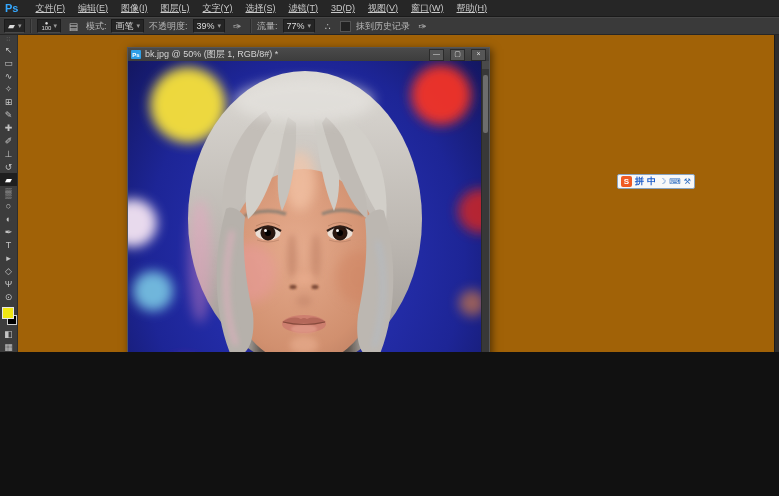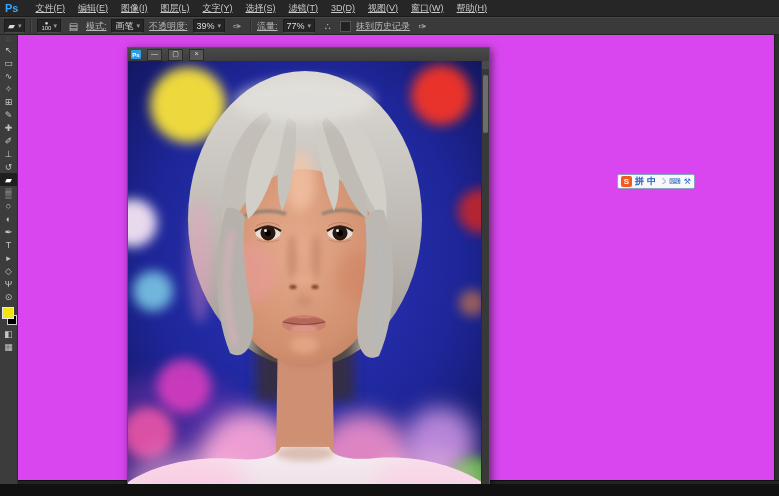--- a/index.html
+++ b/index.html
@@ -1,29 +1,29 @@
 <!DOCTYPE html>
 <html lang="zh"><head>
 <meta charset="utf-8">
 <style>
   html,body{margin:0;padding:0;background:#111;}
-  #app{position:relative;width:779px;height:484px;overflow:hidden;
+  #app{position:relative;width:779px;height:352px;overflow:hidden;
        font-family:"Liberation Sans","DejaVu Sans",sans-serif;
-       background:#d946ef;color:#c6c6c6;-webkit-font-smoothing:antialiased;}
+       background:#a16207;color:#c6c6c6;-webkit-font-smoothing:antialiased;}
   
   #menubar{position:absolute;left:0;top:0;width:779px;height:17px;background:#262626;
            border-bottom:1px solid #1a1a1a;display:flex;align-items:center;gap:13px;
            font-size:9px;padding-left:5px;box-sizing:border-box;z-index:6;}
   #menubar .logo{color:#35a8ff;font-weight:bold;font-size:11px;margin-right:4px;}
   #menubar .mi{color:#c9c9c9;cursor:default;white-space:nowrap;text-decoration:underline;}
   
   #optionsbar{position:absolute;left:0;top:17px;width:779px;height:18px;background:#3a3a3a;
               border-top:1px solid #474747;border-bottom:1px solid #262626;display:flex;
               align-items:center;gap:5px;font-size:9px;padding-left:4px;box-sizing:border-box;z-index:6;}
-  .opt-label{color:#b8b8b8;white-space:nowrap;text-decoration:underline;}
+  .opt-label{color:#b8b8b8;white-space:nowrap;}
   .opt-box{background:#252525;border:1px solid #1b1b1b;border-bottom-color:#4a4a4a;
            color:#dcdcdc;padding:0 3px;height:12px;line-height:12px;display:flex;
            align-items:center;gap:3px;white-space:nowrap;}
   .opt-arrow{color:#9a9a9a;font-size:7px;}
   .opt-icon{width:15px;height:14px;display:flex;align-items:center;justify-content:center;
             color:#c2c2c2;font-size:10px;}
   .opt-sep{width:1px;height:14px;background:#2c2c2c;border-right:1px solid #474747;}
   .brush-chip{display:flex;align-items:center;gap:2px;}
   .brush-stack{display:flex;flex-direction:column;align-items:center;line-height:5px;
                font-size:6px;color:#ddd;}
@@ -167,20 +167,21 @@
   <div id="right-sliver"></div>
 
   <div id="bottombar">
     <span id="timeline-tab">时间轴</span>
     <span id="grip">≡</span>
   </div>
 
   <div id="docwin">
     <div id="titlebar">
       <span id="file-icon">Ps</span>
+      <span class="title">bk.jpg @ 50% (图层 1, RGB/8#) *</span>
       <span class="winbtn">—</span>
       <span class="winbtn">▢</span>
       <span class="winbtn">×</span>
     </div>
 
     <div id="canvas-area">
       <svg width="354" height="436" viewBox="0 0 354 436" xmlns="http://www.w3.org/2000/svg">
         <defs>
           <radialGradient id="bgGrad" cx="50%" cy="45%" r="75%">
             <stop offset="0%" stop-color="#2c37c2"></stop>

